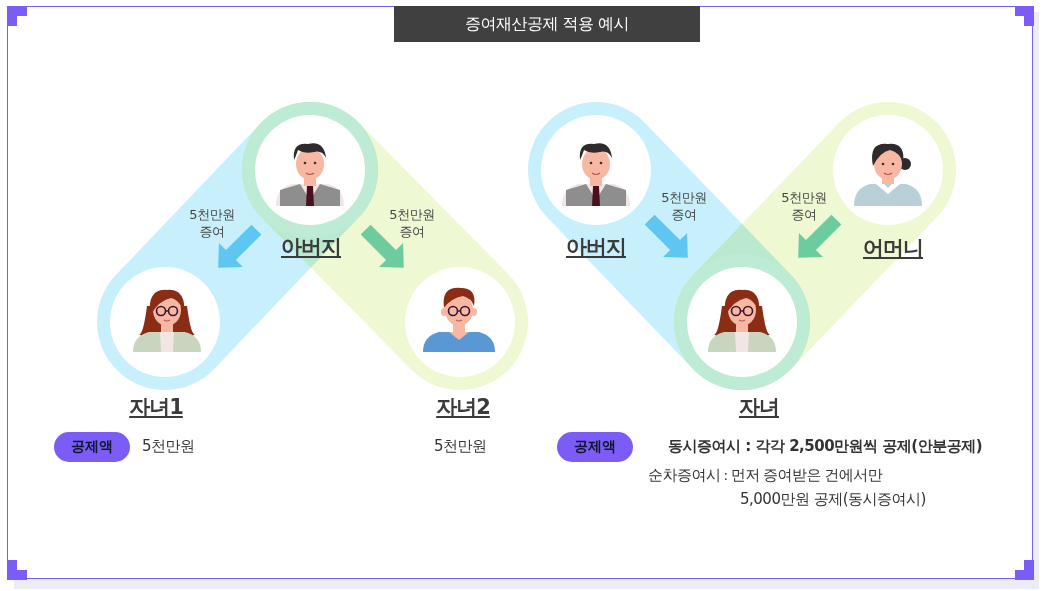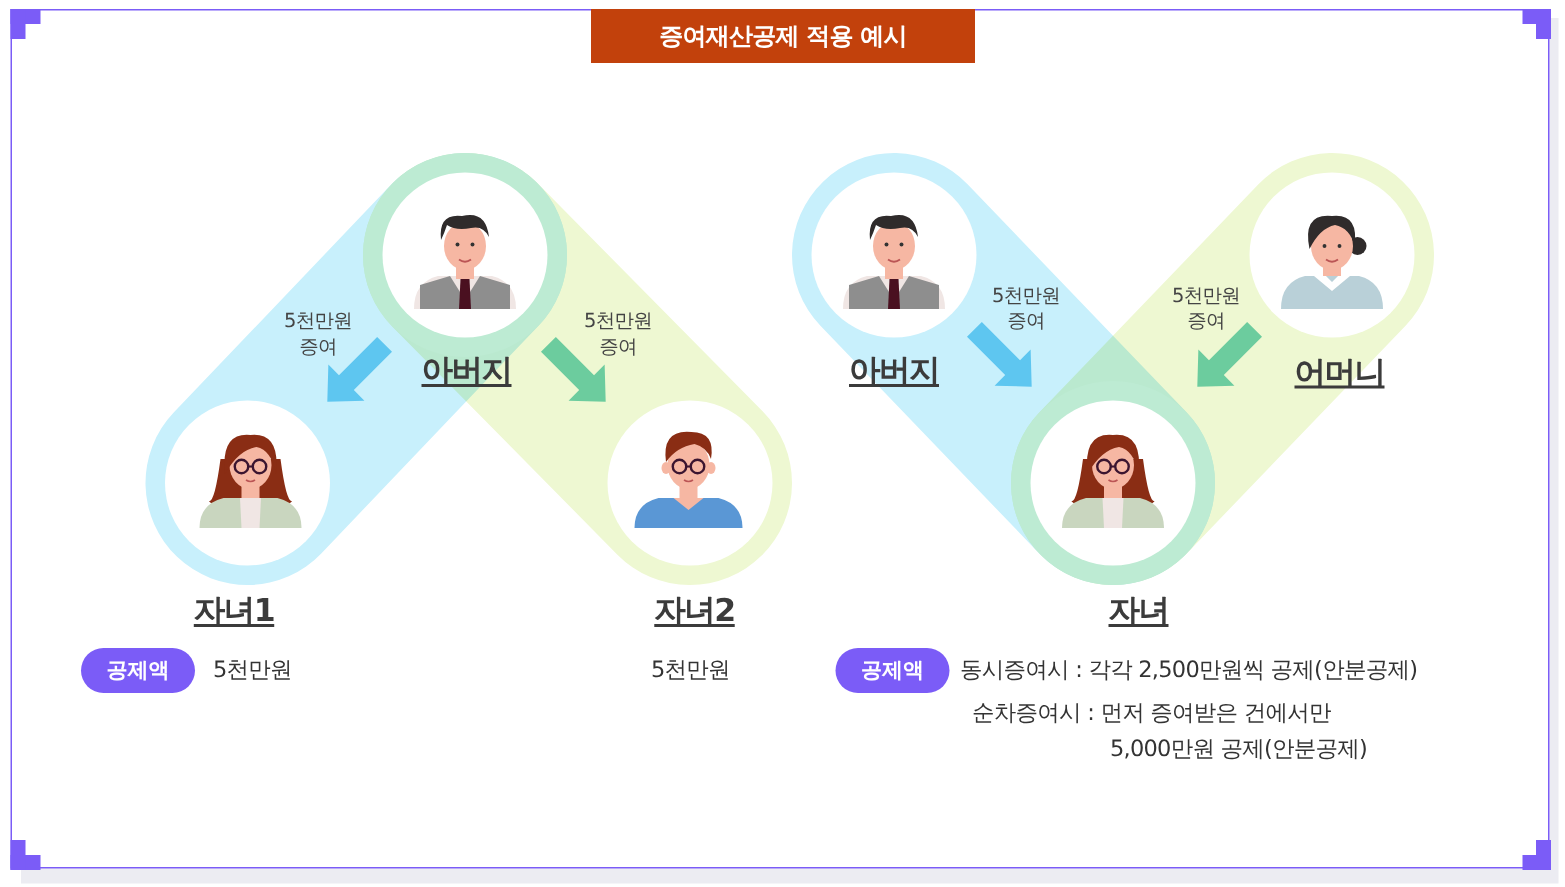--- a/index.html
+++ b/index.html
@@ -2,29 +2,29 @@
 <html><head>
 <meta charset="utf-8">
 <style>
   html, body { margin: 0; padding: 0; background: #ffffff; }
   body { width: 1043px; height: 591px; position: relative; overflow: hidden;
          font-family: "DejaVu Sans", "Liberation Sans", sans-serif; color: #333; }
   .shadow { position: absolute; left: 14px; top: 12px; width: 1025px; height: 577px; background: #ececf2; }
   .frame { position: absolute; left: 7px; top: 6px; width: 1026px; height: 573px;
            background: #ffffff; border: 1px solid #7b5cf7; box-sizing: border-box; }
   .corner { position: absolute; background: #7b5cf7; }
-  .title-bar { position: absolute; left: 394px; top: 6px; width: 256px; height: 36px;
-               background: #c2410c; color: #fff; font-weight: bold; font-size: 16px;
+  .title-bar { position: absolute; left: 394px; top: 6px; width: 306px; height: 36px;
+               background: #404040; color: #fff; font-weight: normal; font-size: 16px;
                display: flex; align-items: center; justify-content: center; letter-spacing: -0.5px; }
   svg.diagram { position: absolute; left: 0; top: 0; }
   .lbl { position: absolute; font-weight: bold; color: #3b3b3b; letter-spacing: -1px; transform: translateX(-50%); white-space: nowrap; text-decoration: underline; }
   .lbl.big { font-size: 21px; }
   .gift { position: absolute; font-size: 13px; color: #444; text-align: center; line-height: 17px; transform: translateX(-50%); white-space: nowrap; letter-spacing: -0.5px; }
   .pill { position: absolute; height: 30px; width: 76px; border-radius: 15px; background: #7b5cf7;
-          color: #ffffff; font-weight: bold; font-size: 14px; display: flex; align-items: center; justify-content: center; }
+          color: #0f172a; font-weight: bold; font-size: 14px; display: flex; align-items: center; justify-content: center; }
   .amt { position: absolute; font-size: 15px; color: #333; white-space: nowrap; letter-spacing: -0.5px; }
 </style>
 </head>
 <body>
 
 <div class="shadow"></div>
 <div class="frame"></div>
 
 <div class="corner" style="left:7px;top:6px;width:20px;height:10px;"></div>
 <div class="corner" style="left:7px;top:6px;width:10px;height:20px;"></div>
@@ -159,15 +159,15 @@
 </div>
 <div class="gift" style="left:804px;top:189px;">
   <div>5천만원</div>
   <div>증여</div>
 </div>
 <div class="lbl big" style="left:596px;top:233px;">아버지</div>
 <div class="lbl big" style="left:893px;top:234px;">어머니</div>
 <div class="lbl big" style="left:759px;top:393px;">자녀</div>
 
 <div class="pill" style="left:557px;top:432px;">공제액</div>
-<div class="amt" style="left:640px;top:437px;">동시증여시 : 각각 2,500만원씩 공제(안분공제)</div>
-<div class="amt" style="left:648px;top:466px;">순차증여시 : 먼저 증여받은 건에서만</div>
-<div class="amt" style="left:740px;top:490px;">5,000만원 공제(안분공제)</div>
+<div class="amt" style="left:668px;top:437px;font-weight:bold;">동시증여시 : 각각 2,500만원씩 공제(안분공제)</div>
+<div class="amt" style="left:648px;top:466px;font-family:Liberation Serif, serif;">순차증여시 : 먼저 증여받은 건에서만</div>
+<div class="amt" style="left:740px;top:490px;">5,000만원 공제(동시증여시)</div>
 
 </body></html>

